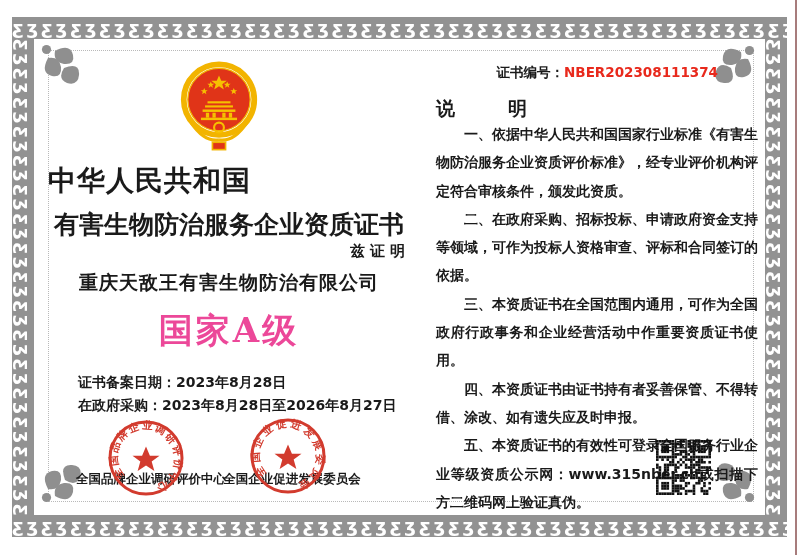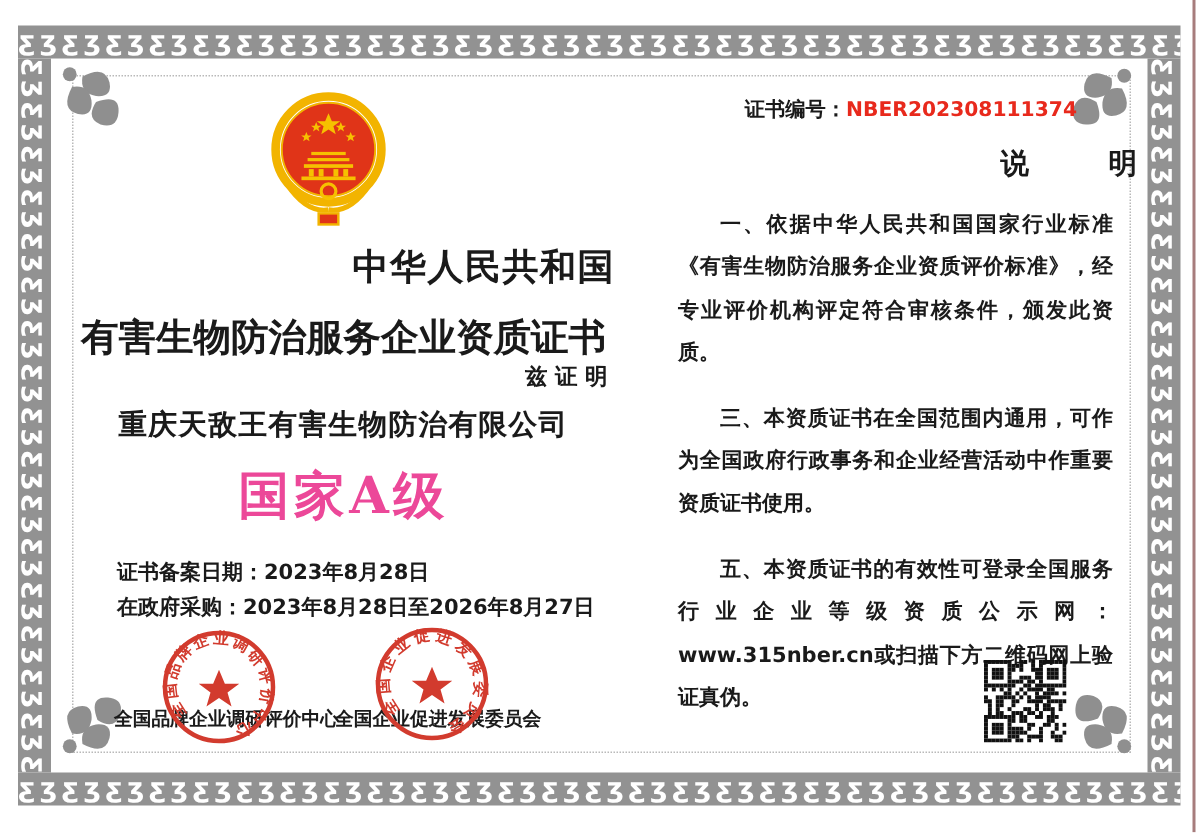--- a/index.html
+++ b/index.html
@@ -21,22 +21,22 @@
   .inner-frame{position:absolute;left:48px;top:50px;width:704px;height:450px;border:1px dotted #b9b9b9;}
 
   .corner{position:absolute;width:42px;height:42px;}
   .c-tl{left:40px;top:43px;}
   .c-tr{left:714px;top:44px;transform:rotate(90deg);}
   .c-br{left:714px;top:462px;transform:rotate(180deg);}
   .c-bl{left:40px;top:462px;transform:rotate(270deg);}
 
   
   .emblem{position:absolute;left:178px;top:60px;width:82px;height:94px;}
-  .title1{position:absolute;left:48px;top:162px;width:362px;text-align:right;
-          font-size:24px;font-weight:bold;letter-spacing:1px;}
+  .title1{position:absolute;left:48px;top:162px;width:362px;text-align:left;
+          font-size:28px;font-weight:bold;letter-spacing:1px;}
   .title2{position:absolute;left:44px;top:208px;width:370px;text-align:center;
           font-size:25px;font-weight:bold;}
   .certify{position:absolute;left:48px;top:242px;width:362px;text-align:right;
            font-size:15px;letter-spacing:5px;font-weight:600;}
   .company{position:absolute;left:48px;top:270px;width:362px;text-align:center;
            font-size:19px;font-weight:bold;letter-spacing:1px;}
   .grade{position:absolute;left:48px;top:308px;width:362px;text-align:center;
          font-family:"DejaVu Serif",serif;font-size:34px;font-weight:bold;
          color:#ec4899;letter-spacing:3px;}
   .dates{position:absolute;left:78px;top:371px;font-size:14px;font-weight:600;line-height:23px;text-align:left;}
@@ -47,24 +47,24 @@
   .seal-2{left:249px;top:417px;}
   .seal-caption{position:absolute;top:471px;transform:translateX(-50%);
                 font-size:12.5px;font-weight:bold;white-space:nowrap;z-index:2;}
   .cap-1{left:151px;}
   .cap-2{left:292px;}
 
   
   .cert-no{position:absolute;left:436px;top:64px;width:282px;text-align:right;
            font-size:13.5px;font-weight:bold;white-space:nowrap;}
   .cert-no .num{color:#e8291c;}
-  .notes-heading{position:absolute;left:436px;top:96px;width:322px;text-align:right;
+  .notes-heading{position:absolute;left:436px;top:96px;width:322px;text-align:left;
                  font-size:19px;font-weight:bold;white-space:pre;}
   .notes{position:absolute;left:436px;top:120px;width:322px;}
-  .notes p{margin:16px;font-size:14px;line-height:28.3px;text-align:justify;
+  .notes p{margin:0;font-size:14px;line-height:28.3px;text-align:justify;
            text-indent:2em;font-weight:600;}
   .qr{position:absolute;left:656px;top:440px;width:55px;height:55px;}
 </style>
 </head>
 <body>
 
 <div class="page">
 
   <div class="band band-h band-top">ƹʒƹʒƹʒƹʒƹʒƹʒƹʒƹʒƹʒƹʒƹʒƹʒƹʒƹʒƹʒƹʒƹʒƹʒƹʒƹʒƹʒƹʒƹʒƹʒƹʒƹʒƹʒƹʒƹʒƹʒƹʒƹʒƹʒƹʒƹʒƹʒƹʒƹʒƹʒƹʒƹʒƹʒƹʒƹʒƹʒƹʒƹʒƹʒƹʒƹʒƹʒƹʒƹʒƹʒƹʒƹʒƹʒƹʒƹʒƹʒƹʒƹʒƹʒƹʒƹʒƹʒƹʒƹʒƹʒƹʒƹʒƹʒƹʒƹʒƹʒƹʒƹʒƹʒƹʒƹʒ</div>
   <div class="band band-h band-bottom">ƹʒƹʒƹʒƹʒƹʒƹʒƹʒƹʒƹʒƹʒƹʒƹʒƹʒƹʒƹʒƹʒƹʒƹʒƹʒƹʒƹʒƹʒƹʒƹʒƹʒƹʒƹʒƹʒƹʒƹʒƹʒƹʒƹʒƹʒƹʒƹʒƹʒƹʒƹʒƹʒƹʒƹʒƹʒƹʒƹʒƹʒƹʒƹʒƹʒƹʒƹʒƹʒƹʒƹʒƹʒƹʒƹʒƹʒƹʒƹʒƹʒƹʒƹʒƹʒƹʒƹʒƹʒƹʒƹʒƹʒƹʒƹʒƹʒƹʒƹʒƹʒƹʒƹʒƹʒƹʒ</div>
@@ -167,21 +167,23 @@
   </svg>
 
   <div class="cert-no">
     <span>证书编号：</span><span class="num">NBER202308111374</span>
   </div>
 
   <div class="notes-heading">说        明</div>
 
   <div class="notes">
     <p>一、依据中华人民共和国国家行业标准《有害生物防治服务企业资质评价标准》，经专业评价机构评定符合审核条件，颁发此资质。</p>
+    <p>二、在政府采购、招标投标、申请政府资金支持等领域，可作为投标人资格审查、评标和合同签订的依据。</p>
     <p>三、本资质证书在全国范围内通用，可作为全国政府行政事务和企业经营活动中作重要资质证书使用。</p>
+    <p>四、本资质证书由证书持有者妥善保管、不得转借、涂改、如有遗失应及时申报。</p>
     <p>五、本资质证书的有效性可登录全国服务行业企业等级资质公示网：www.315nber.cn或扫描下方二维码网上验证真伪。</p>
   </div>
 
   <svg class="qr" id="qr" viewBox="0 0 21 21">
       <rect x="0" y="0" width="1" height="1" fill="#111"></rect>
       <rect x="1" y="0" width="1" height="1" fill="#111"></rect>
       <rect x="2" y="0" width="1" height="1" fill="#111"></rect>
       <rect x="3" y="0" width="1" height="1" fill="#111"></rect>
       <rect x="4" y="0" width="1" height="1" fill="#111"></rect>
       <rect x="5" y="0" width="1" height="1" fill="#111"></rect>

